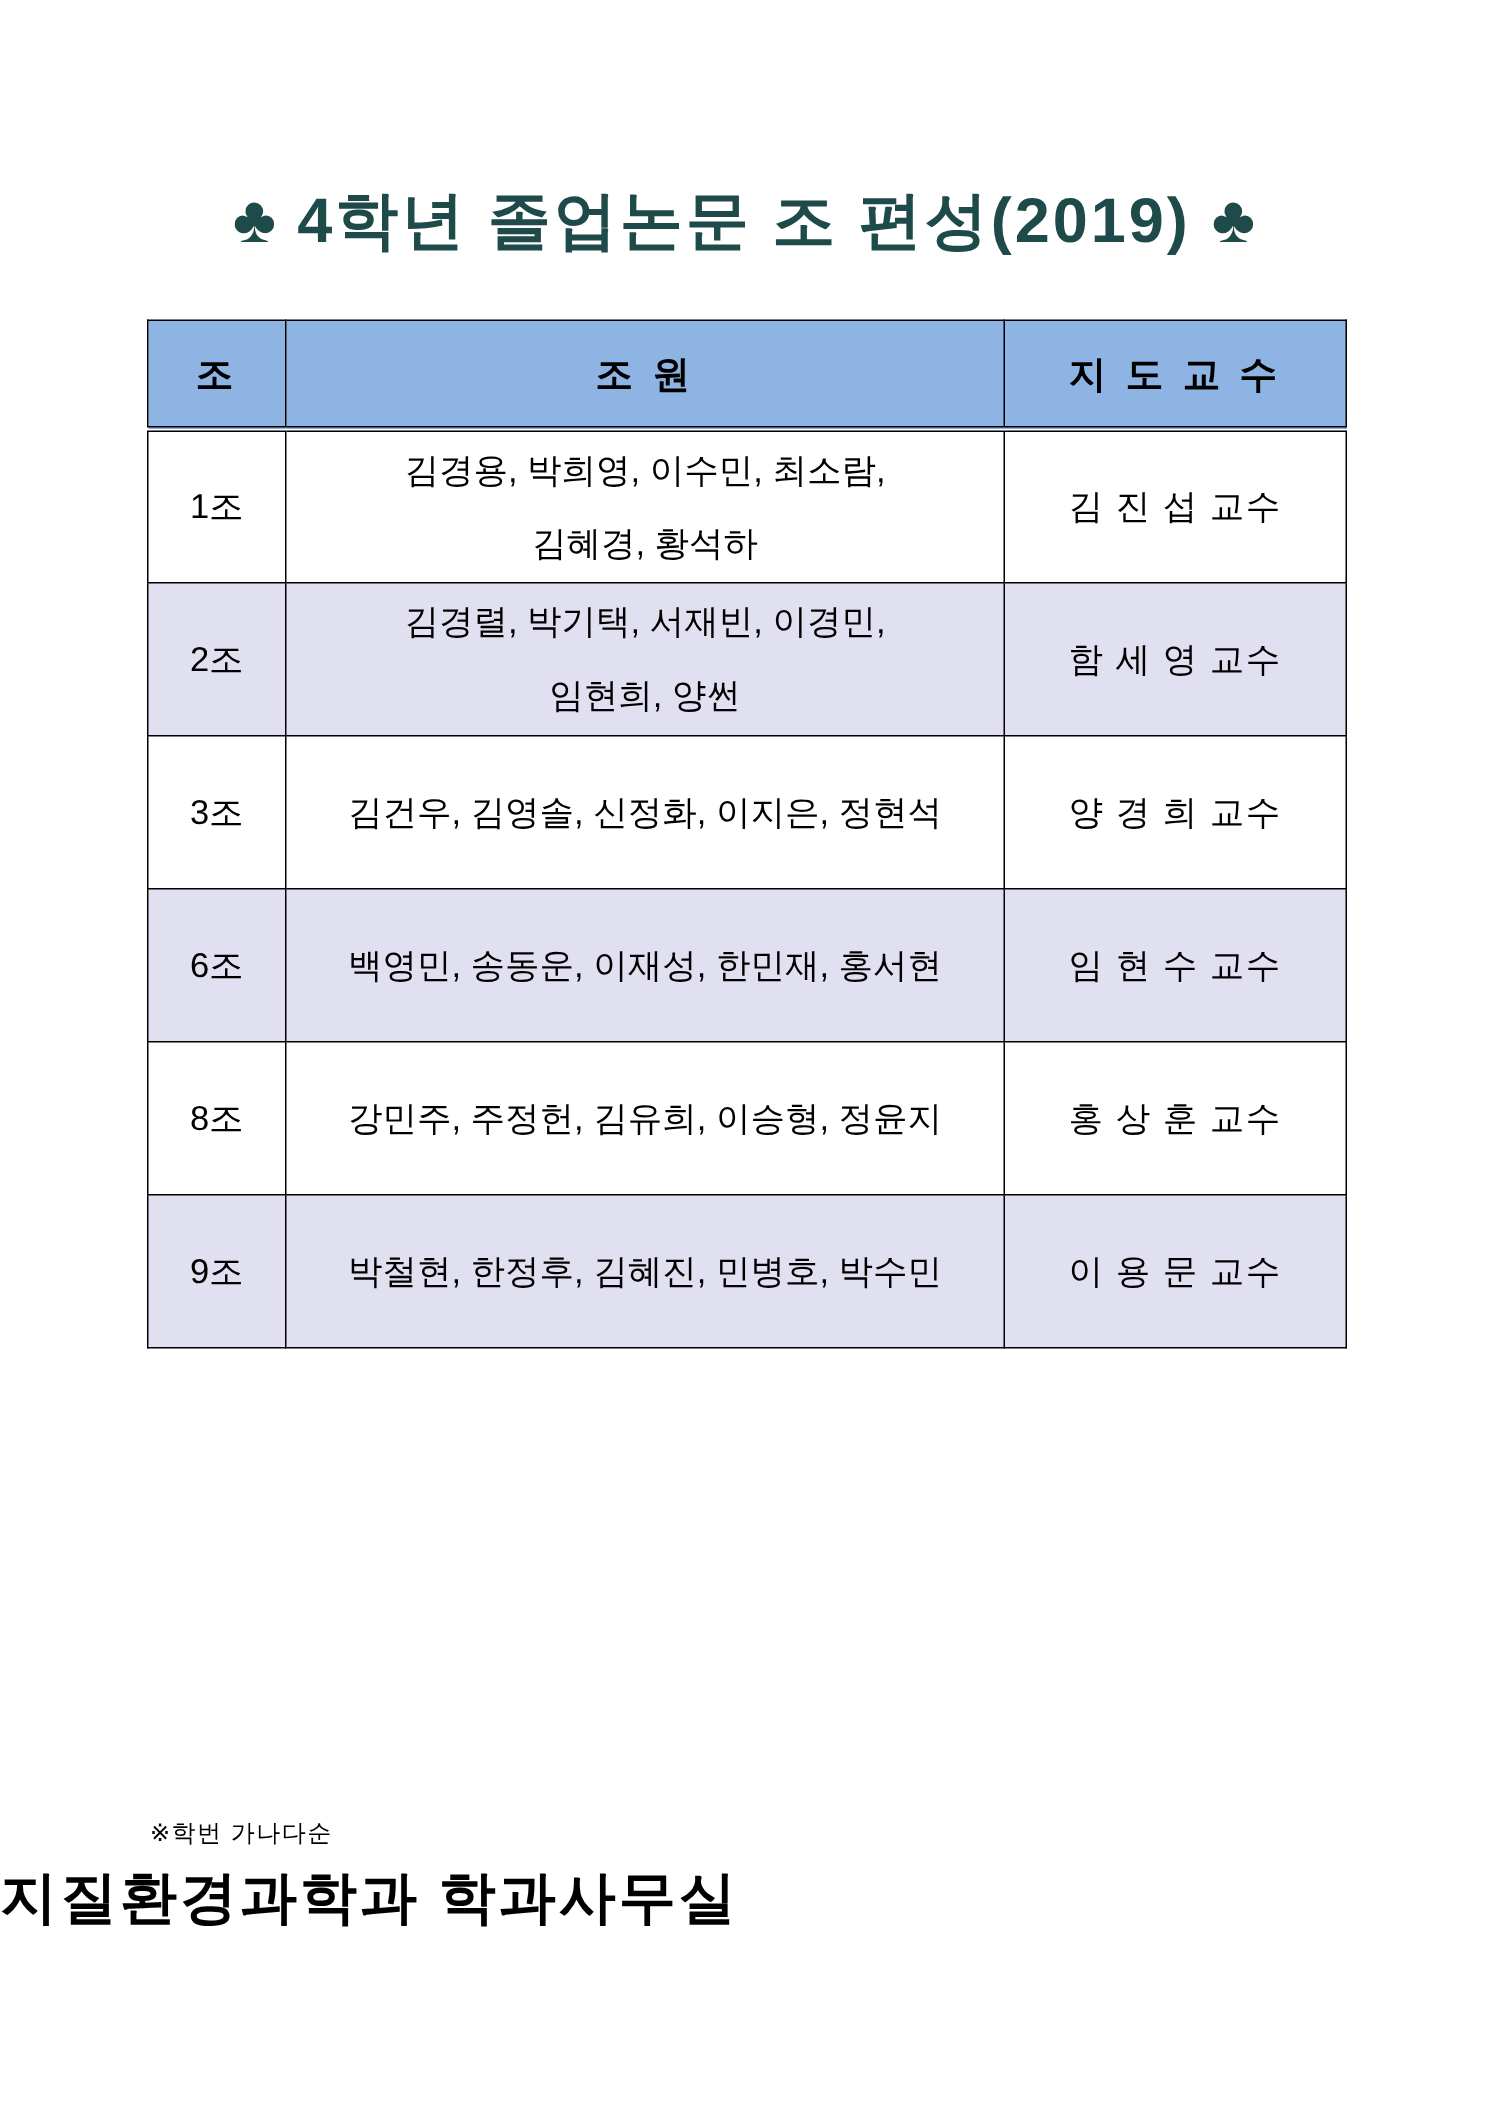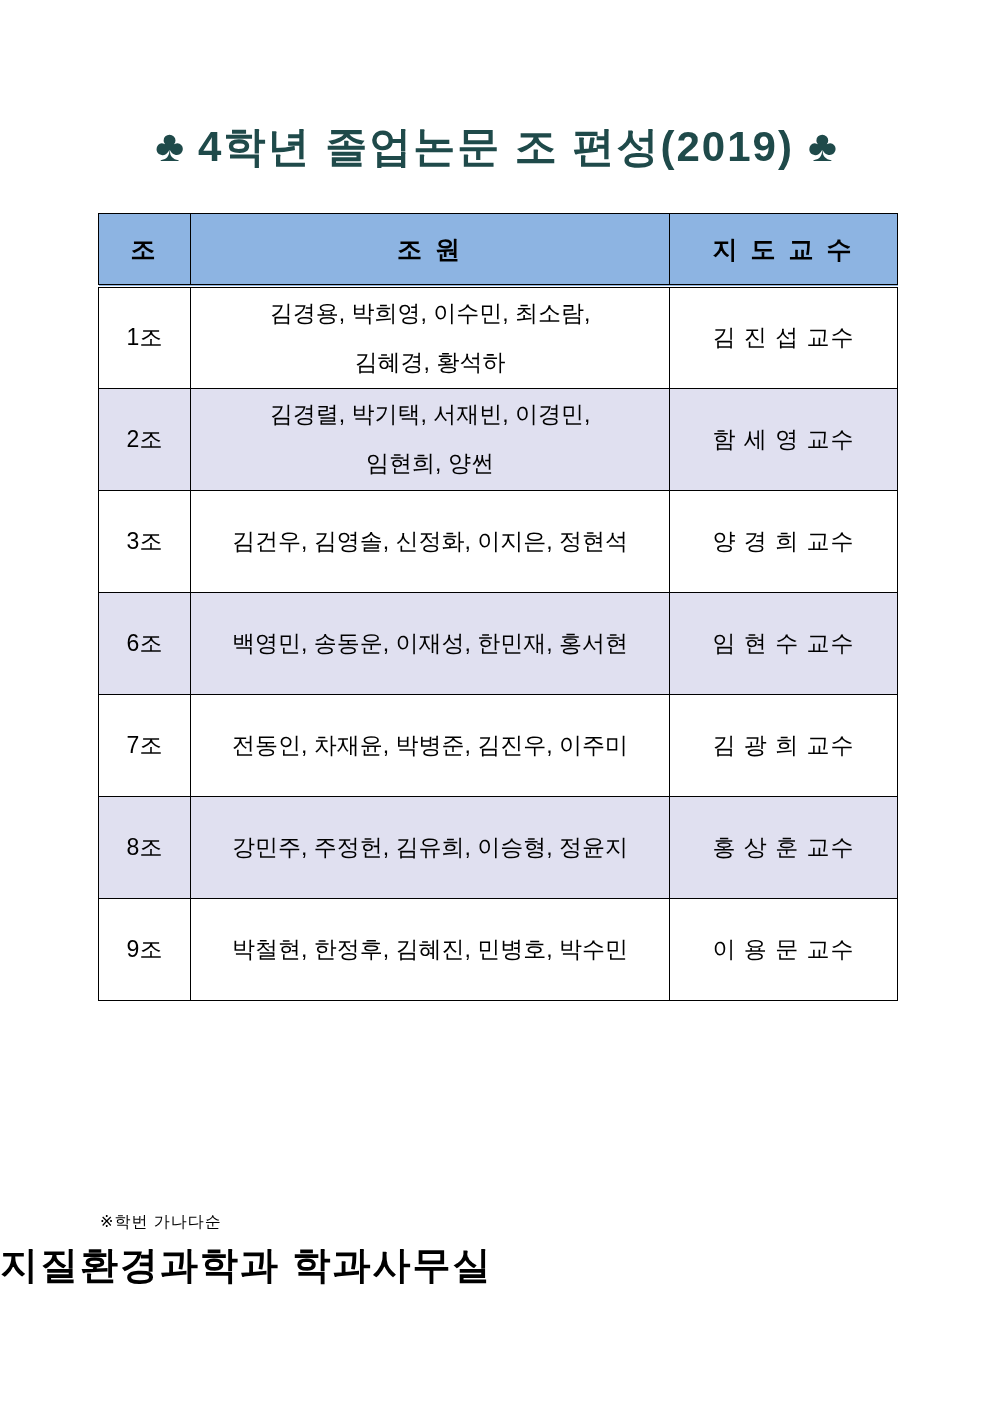--- a/index.html
+++ b/index.html
@@ -135,25 +135,20 @@
         <td>3조</td>
         <td class="members-cell">김건우, 김영솔, 신정화, 이지은, 정현석</td>
         <td class="prof-cell">양 경 희 교수</td>
       </tr>
       <tr>
         <td>6조</td>
         <td class="members-cell">백영민, 송동운, 이재성, 한민재, 홍서현</td>
         <td class="prof-cell">임 현 수 교수</td>
       </tr>
       <tr>
-        <td>7조</td>
-        <td class="members-cell">전동인, 차재윤, 박병준, 김진우, 이주미</td>
-        <td class="prof-cell">김 광 희 교수</td>
-      </tr>
-      <tr>
         <td>8조</td>
         <td class="members-cell">강민주, 주정헌, 김유희, 이승형, 정윤지</td>
         <td class="prof-cell">홍 상 훈 교수</td>
       </tr>
       <tr>
         <td>9조</td>
         <td class="members-cell">박철현, 한정후, 김혜진, 민병호, 박수민</td>
         <td class="prof-cell">이 용 문 교수</td>
       </tr>
     </tbody>

